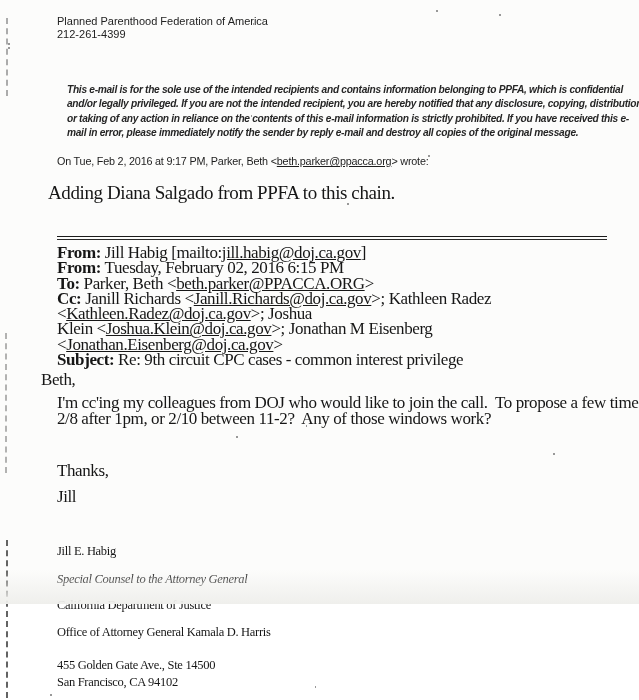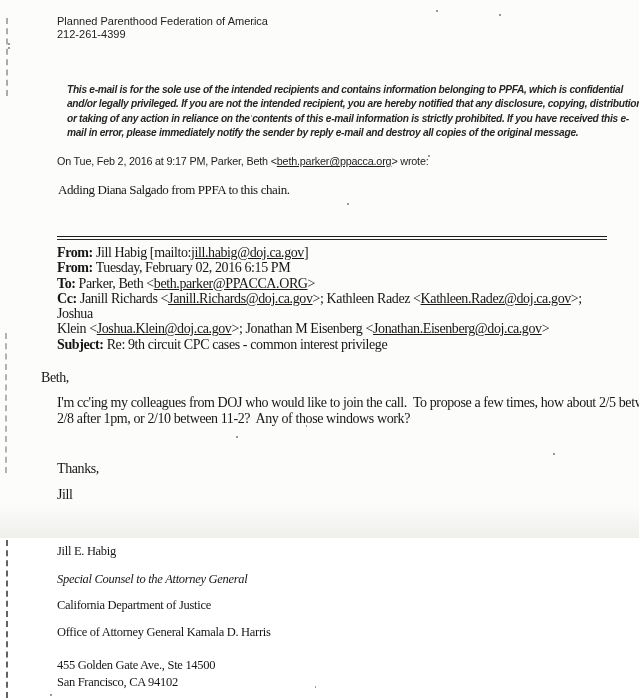--- a/index.html
+++ b/index.html
@@ -4,21 +4,21 @@
 <style>
   html, body { margin: 0; padding: 0; }
   body {
     width: 639px; height: 700px;
     font-family: "Liberation Serif", serif;
     background: #ffffff;
     overflow: hidden;
   }
   .page {
     position: absolute; left: 0; top: 0;
-    width: 639px; height: 538px;
+    width: 639px; height: 604px;
     background: #fcfcfb;
     color: #1d1d1d;
   }
   .abs { position: absolute; }
 
   
   .letterhead {
     left: 57px; top: 15px;
     font-family: "Liberation Sans", sans-serif;
     font-size: 11px; line-height: 13px;
@@ -42,24 +42,24 @@
     left: 57px; top: 155px;
     font-family: "Liberation Sans", sans-serif;
     font-size: 10.8px; letter-spacing: -0.2px;
     color: #1d1d1d;
     text-align: right;
   }
 
   
   .serif-text {
     font-family: "Liberation Serif", serif;
-    font-size: 14px; letter-spacing: -0.4px;
+    font-size: 17px; letter-spacing: -0.4px;
     color: #161616;
   }
-  .reply-message { left: 58px; top: 182px; font-size: 13px; }
+  .reply-message { left: 48px; top: 182px; font-size: 19px; }
 
   .divider {
     left: 57px; top: 236px; width: 550px; height: 4px;
     border-top: 1.5px solid #1b1b1b;
     border-bottom: 1.5px solid #2a2a2a;
     box-sizing: border-box;
   }
 
   .mail-headers {
     left: 57px; top: 245px;

